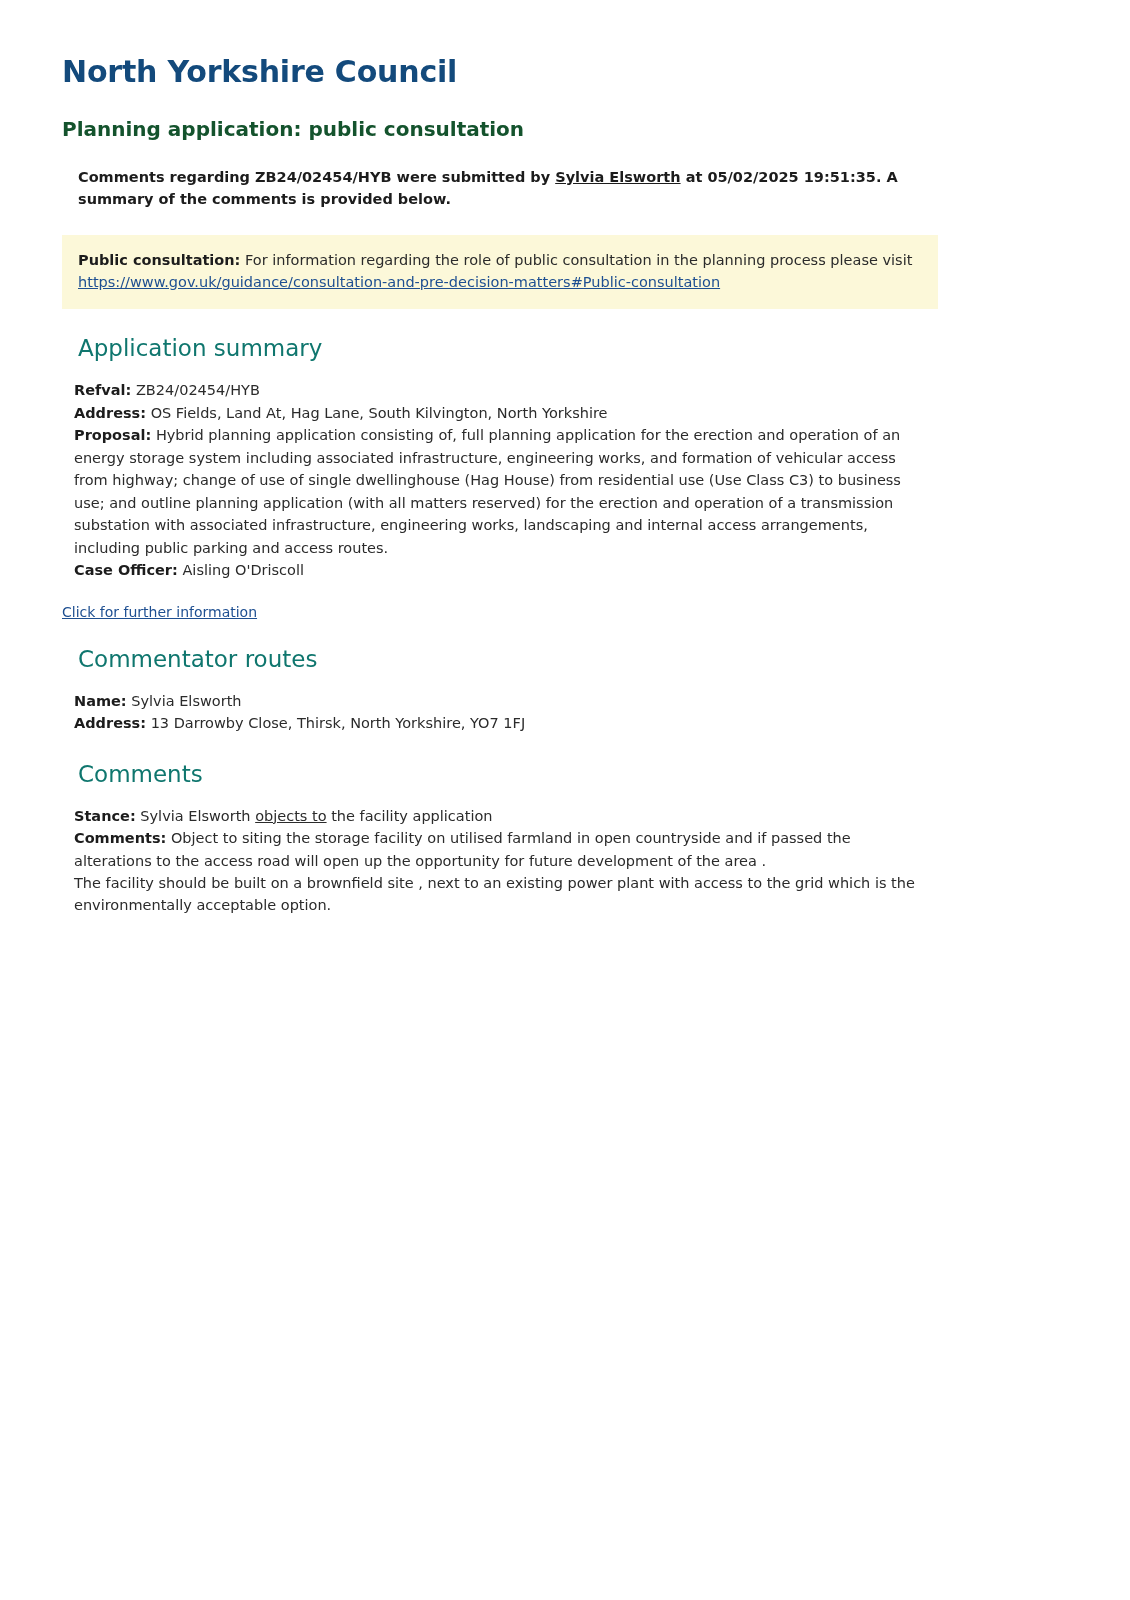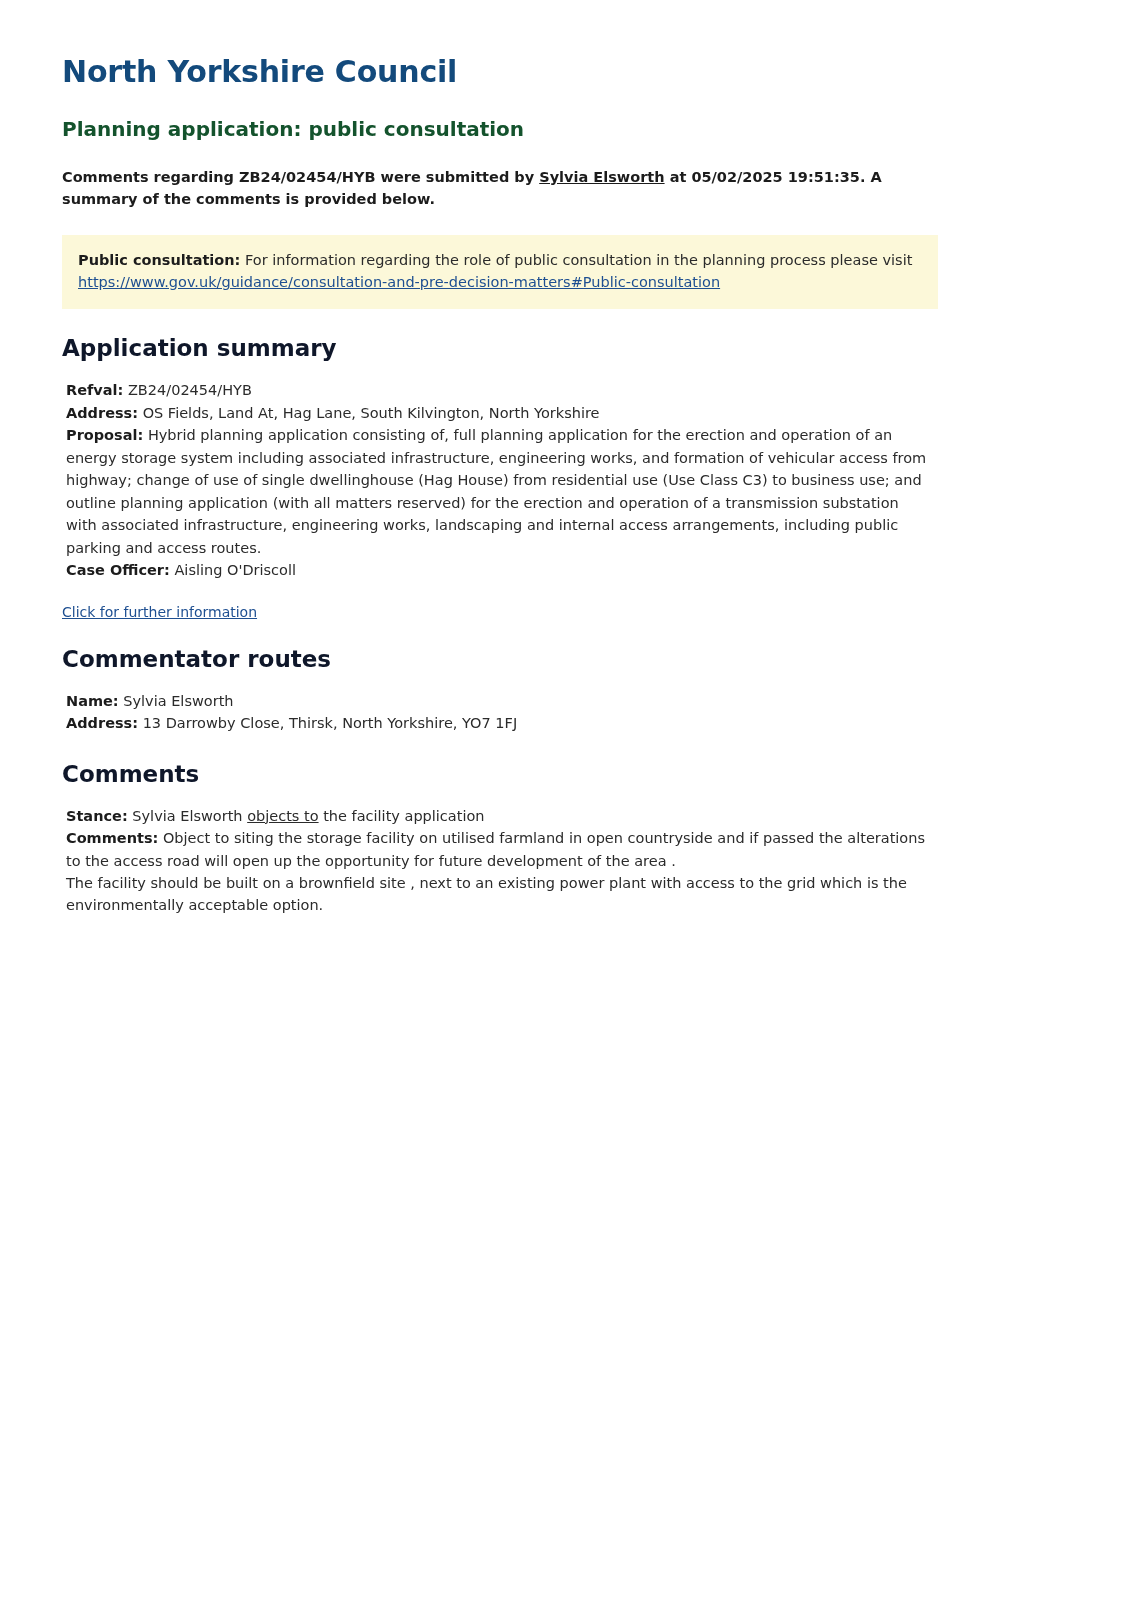--- a/index.html
+++ b/index.html
@@ -32,21 +32,21 @@
     font-size: 20px;
     font-weight: bold;
     color: #14532d;
     margin: 0 0 26px 0;
   }
   .intro {
     font-size: 14.5px;
     font-weight: bold;
     color: #1c1c1c;
     line-height: 1.5;
-    margin: 0 0 24px 0;
+    margin: 0 0 24px 16px;
     max-width: 985px;
   }
   .intro .commenter-link {
     text-decoration: underline;
     color: #1c1c1c;
   }
   .notice {
     background: #fcf8d9;
     padding: 14px 16px 16px 16px;
     margin: 0 0 26px 0;
@@ -58,30 +58,30 @@
   .notice b {
     color: #1c1c1c;
   }
   .notice a {
     color: #1e4f91;
     text-decoration: underline;
     word-break: break-all;
   }
   h2.section {
     font-size: 23px;
-    font-weight: bold;
-    color: #0f172a;
-    margin: 26px 0 18px 0;
+    font-weight: normal;
+    color: #0f766e;
+    margin: 26px 0 18px 16px;
   }
   .field-block {
     font-size: 14.5px;
     line-height: 1.55;
     color: #2b2b2b;
     max-width: 985px;
-    margin: 4px;
+    margin: 12px;
   }
   .field-block .label {
     font-weight: bold;
     color: #1c1c1c;
   }
   .link-line {
     margin: 22px 0 0 0;
     font-size: 14px;
   }
   .link-line a {

